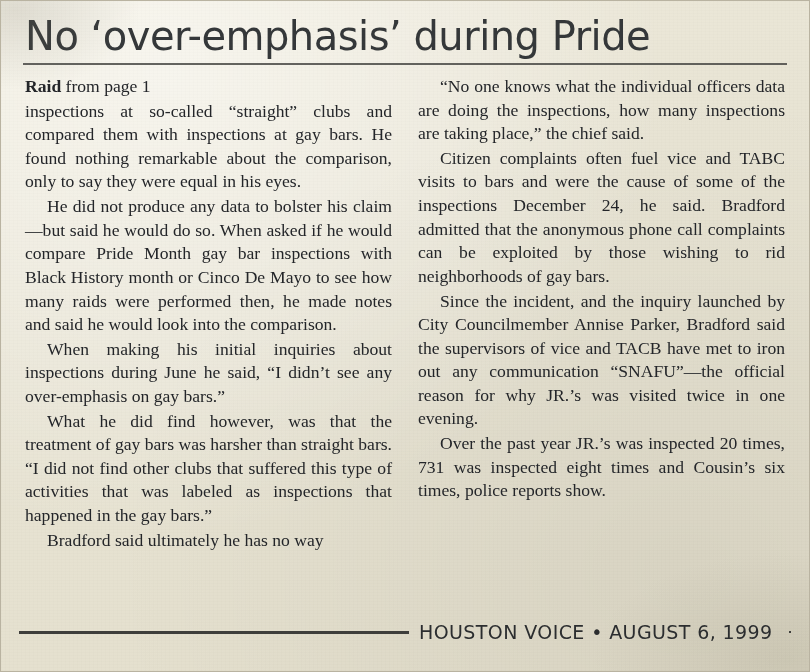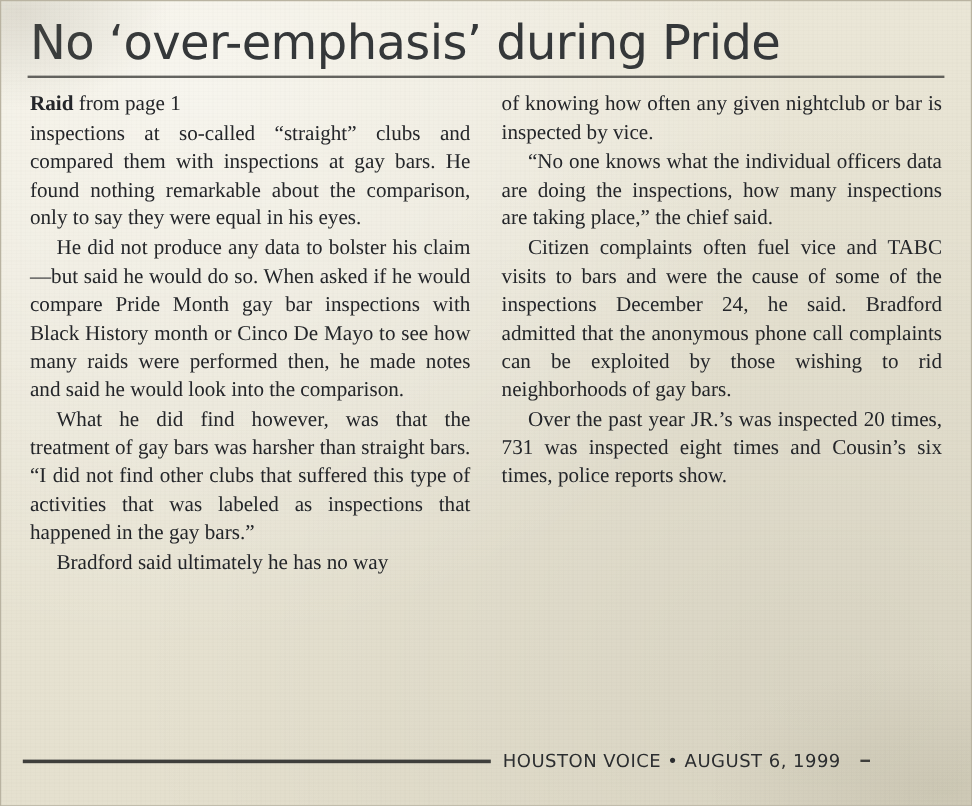--- a/index.html
+++ b/index.html
@@ -87,21 +87,21 @@
     gap: 10px;
   }
   .rule-bottom {
     flex: 0 0 auto;
     width: 390px;
     height: 3px;
     background: #3f3f3c;
   }
   .footer-text {
     font-family: "DejaVu Sans", sans-serif;
-    font-size: 15px;
+    font-size: 19px;
     letter-spacing: 0.4px;
     color: #2c2e30;
     white-space: nowrap;
   }
   .footer-dash {
     flex: 1 1 auto;
     height: 2px;
     background: #3f3f3c;
     margin-left: 6px;
     max-width: 8px;
@@ -130,28 +130,29 @@
 
   <h1 class="headline">No ‘over-emphasis’ during Pride</h1>
   <div class="rule-top"></div>
 
   <div class="columns">
 
     <div class="col">
       <p class="first"><span class="jump-label">Raid</span> <span>from page 1</span></p>
       <p class="first">inspections at so-called “straight” clubs and compared them with inspections at gay bars. He found nothing remarkable about the comparison, only to say they were equal in his eyes.</p>
       <p>He did not produce any data to bolster his claim—but said he would do so. When asked if he would compare Pride Month gay bar inspections with Black History month or Cinco De Mayo to see how many raids were performed then, he made notes and said he would look into the comparison.</p>
+      <p>When making his initial inquiries about inspections during June he said, “I didn’t see any over-emphasis on gay bars.”</p>
       <p>What he did find however, was that the treatment of gay bars was harsher than straight bars. “I did not find other clubs that suffered this type of activities that was labeled as inspections that happened in the gay bars.”</p>
       <p>Bradford said ultimately he has no way</p>
     </div>
 
     <div class="col">
-      <p class="first">of knowing how often any given nightclub or bar is inspected by vice.</p>
       <p>“No one knows what the individual officers data are doing the inspections, how many inspections are taking place,” the chief said.</p>
       <p>Citizen complaints often fuel vice and TABC visits to bars and were the cause of some of the inspections December 24, he said. Bradford admitted that the anonymous phone call complaints can be exploited by those wishing to rid neighborhoods of gay bars.</p>
+      <p>Since the incident, and the inquiry launched by City Councilmember Annise Parker, Bradford said the supervisors of vice and TACB have met to iron out any communication “SNAFU”—the official reason for why JR.’s was visited twice in one evening.</p>
       <p>Over the past year JR.’s was inspected 20 times, 731 was inspected eight times and Cousin’s six times, police reports show.</p>
     </div>
 
   </div>
 
   <div class="rule-bottom-wrap">
     <div class="rule-bottom"></div>
     <div class="footer-text">HOUSTON VOICE • AUGUST 6, 1999</div>
     <div class="footer-dash"></div>
   </div>

